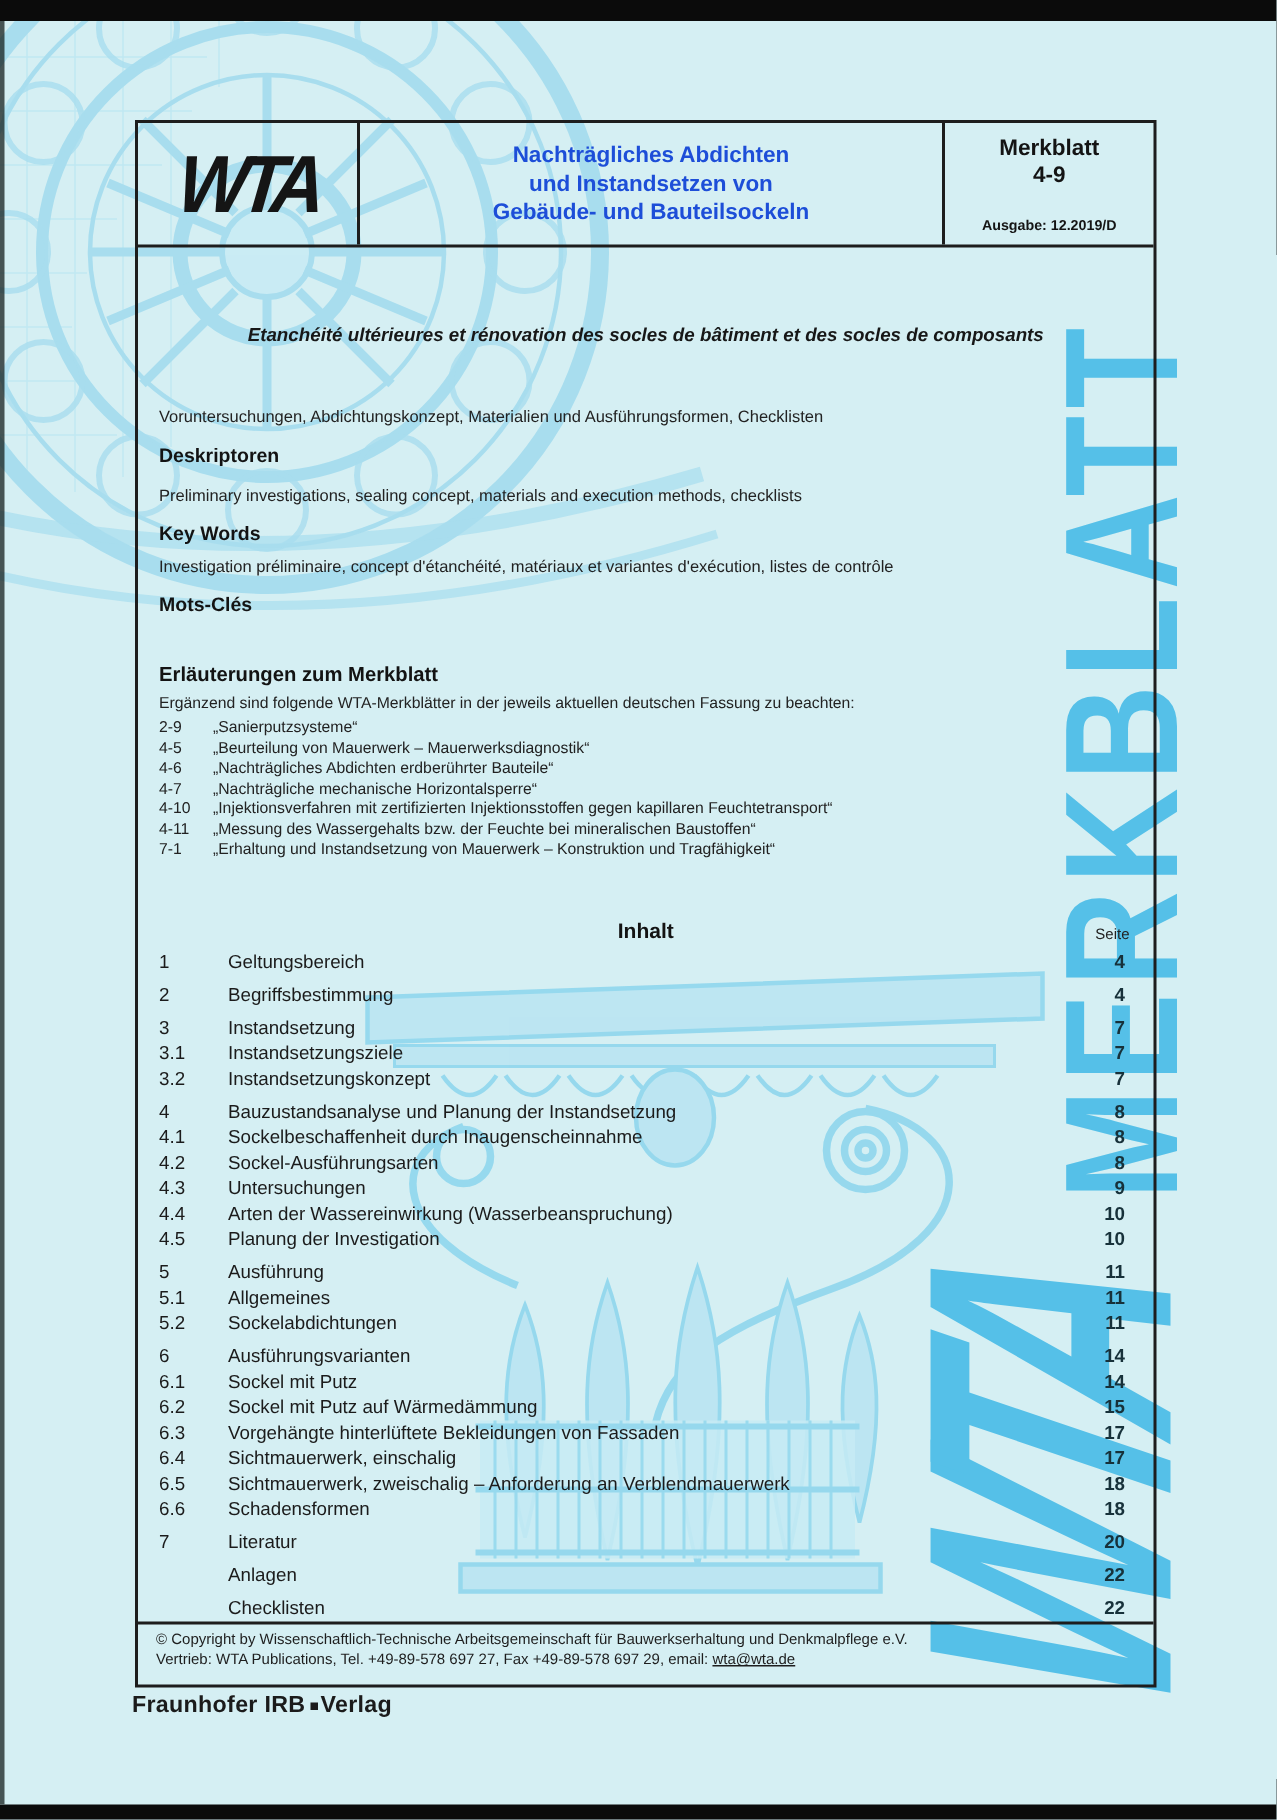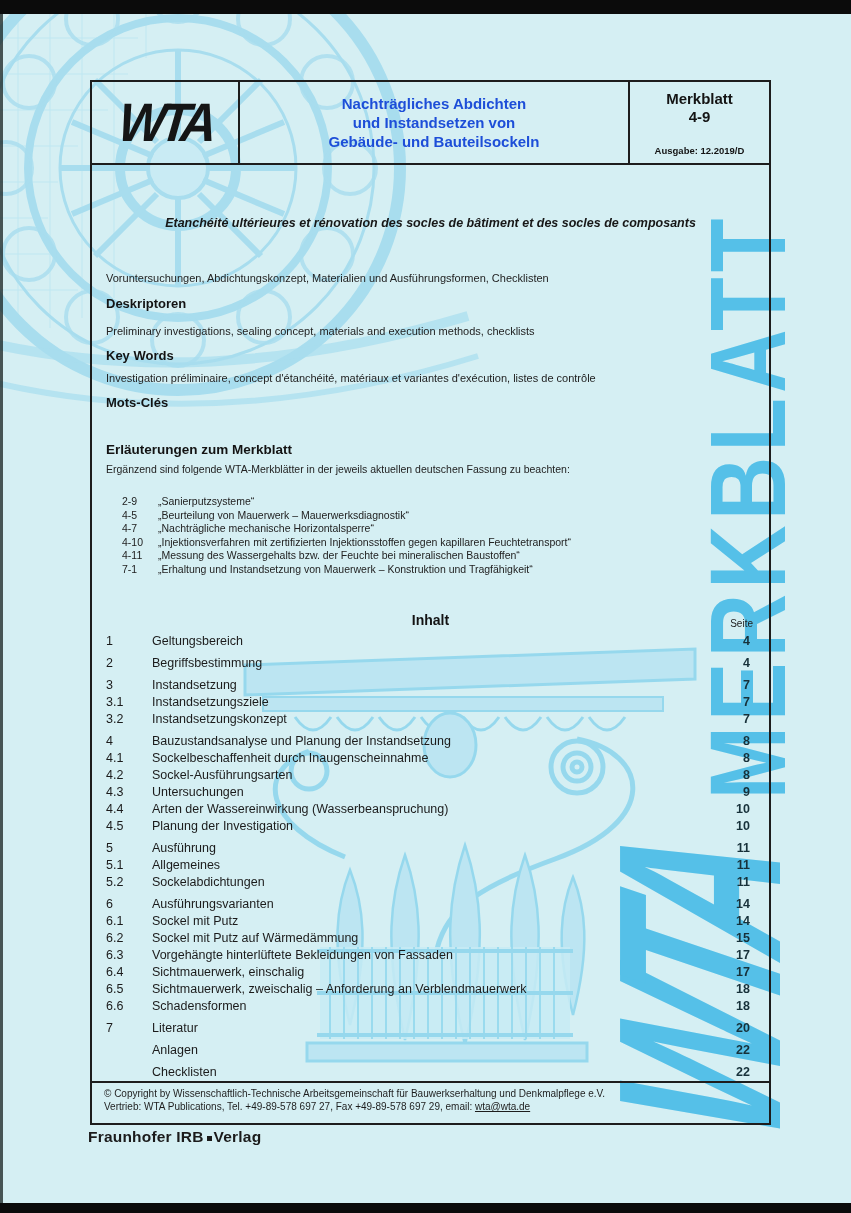--- a/index.html
+++ b/index.html
@@ -185,31 +185,35 @@
     <div class="abs sec-body" style="top:190px;left:14px;">Voruntersuchungen, Abdichtungskonzept, Materialien und Ausführungsformen, Checklisten</div>
 
     <div class="abs sec-head" style="top:222px;left:14px;">Key Words</div>
     <div class="abs sec-body" style="top:243px;left:14px;">Preliminary investigations, sealing concept, materials and execution methods, checklists</div>
 
     <div class="abs sec-head" style="top:269px;left:14px;">Mots-Clés</div>
     <div class="abs sec-body" style="top:290px;left:14px;">Investigation préliminaire, concept d'étanchéité, matériaux et variantes d'exécution, listes de contrôle</div>
 
     <div class="abs erl-head" style="top:360px;left:14px;">Erläuterungen zum Merkblatt</div>
     <div class="abs erl-intro" style="top:381px;left:14px;">Ergänzend sind folgende WTA-Merkblätter in der jeweils aktuellen deutschen Fassung zu beachten:</div>
-    <div class="abs" style="top:397px;left:30px;right:20px;margin-top:16px;">
+    <div class="abs" style="top:397px;left:14px;right:20px;">
   <div class="note-row">
     <span class="note-num">2-9</span>
     <span class="note-text">„Sanierputzsysteme“</span>
   </div>
 
   <div class="note-row">
     <span class="note-num">4-5</span>
     <span class="note-text">„Beurteilung von Mauerwerk – Mauerwerksdiagnostik“</span>
   </div>
 
+  <div class="note-row">
+    <span class="note-num">4-6</span>
+    <span class="note-text">„Nachträgliches Abdichten erdberührter Bauteile“</span>
+  </div>
 
   <div class="note-row">
     <span class="note-num">4-7</span>
     <span class="note-text">„Nachträgliche mechanische Horizontalsperre“</span>
   </div>
 
   <div class="note-row">
     <span class="note-num">4-10</span>
     <span class="note-text">„Injektionsverfahren mit zertifizierten Injektionsstoffen gegen kapillaren Feuchtetransport“</span>
   </div>

